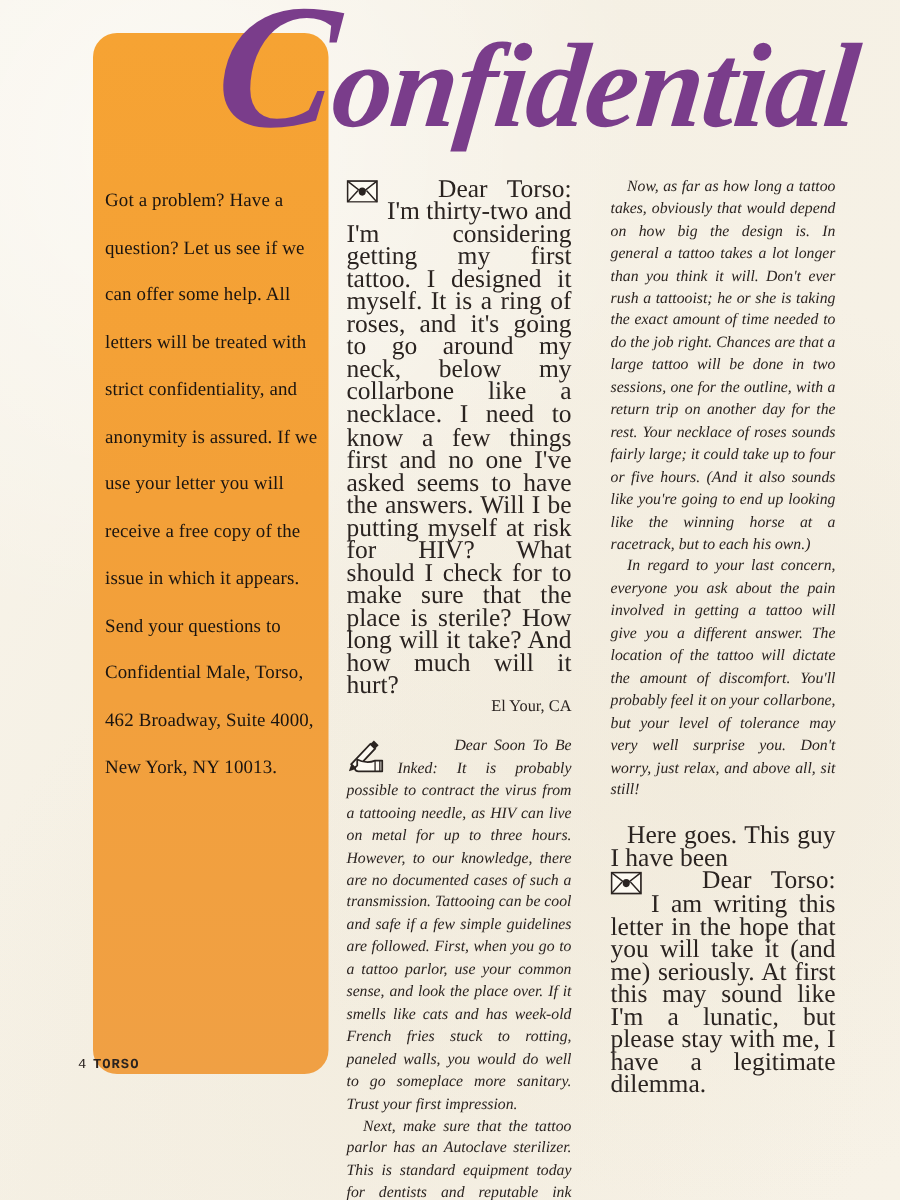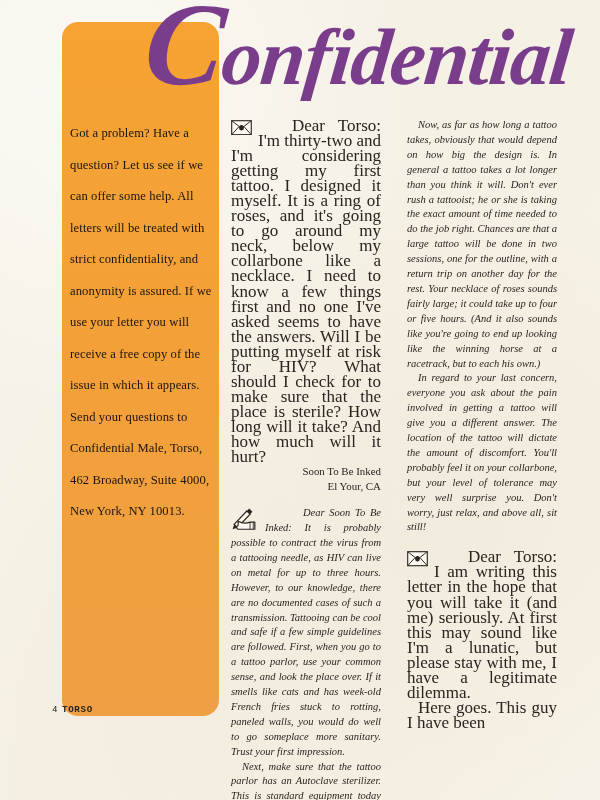--- a/index.html
+++ b/index.html
@@ -180,21 +180,20 @@
       <span class="icon-envelope">
         <svg viewBox="0 0 30 22">
           <rect x="1" y="1" width="28" height="20" fill="#fdfaf2" stroke="#2b2421" stroke-width="1.6"></rect>
           <path d="M1 1 L15 12 L29 1" fill="none" stroke="#2b2421" stroke-width="1.4"></path>
           <path d="M1 21 L11 10 M29 21 L19 10" fill="none" stroke="#2b2421" stroke-width="1.4"></path>
           <ellipse cx="15" cy="11" rx="3.4" ry="3.9" fill="#2b2421"></ellipse>
         </svg>
       </span>
       <span class="lead-indent"></span><span>Dear Torso: I'm thirty-two and I'm considering getting my first tattoo. I designed it myself. It is a ring of roses, and it's going to go around my neck, below my collarbone like a necklace. I need to know a few things first and no one I've asked seems to have the answers. Will I be putting myself at risk for HIV? What should I check for to make sure that the place is sterile? How long will it take? And how much will it hurt?</span>
     </p>
-    <p class="sig">Soon To Be Inked</p>
     <p class="sig">El Your, CA</p>
 
     <div class="spacer-reply"></div>
 
     <p class="reply">
       <span class="icon-hand">
         <svg viewBox="0 0 34 30">
           <path d="M4 22 L20 5 L24 9 L8 26 Z" fill="#fdfaf2" stroke="#2b2421" stroke-width="1.5"></path>
           <path d="M20 5 L23 2 L27 6 L24 9 Z" fill="#2b2421"></path>
           <path d="M4 22 L2 28 L8 26 Z" fill="#2b2421"></path>
@@ -214,31 +213,31 @@
     <p class="reply">
       <span class="para-indent"></span><span>Now, as far as how long a tattoo takes, obviously that would depend on how big the design is. In general a tattoo takes a lot longer than you think it will. Don't ever rush a tattooist; he or she is taking the exact amount of time needed to do the job right. Chances are that a large tattoo will be done in two sessions, one for the outline, with a return trip on another day for the rest. Your necklace of roses sounds fairly large; it could take up to four or five hours. (And it also sounds like you're going to end up looking like the winning horse at a racetrack, but to each his own.)</span>
     </p>
     <p class="reply">
       <span class="para-indent"></span><span>In regard to your last concern, everyone you ask about the pain involved in getting a tattoo will give you a different answer. The location of the tattoo will dictate the amount of discomfort. You'll probably feel it on your collarbone, but your level of tolerance may very well surprise you. Don't worry, just relax, and above all, sit still!</span>
     </p>
 
     <div class="spacer-letter"></div>
 
     <p class="letter">
+      <span class="para-indent"></span><span>Here goes. This guy I have been</span>
+    </p>
+    <p class="letter">
       <span class="icon-envelope">
         <svg viewBox="0 0 30 22">
           <rect x="1" y="1" width="28" height="20" fill="#fdfaf2" stroke="#2b2421" stroke-width="1.6"></rect>
           <path d="M1 1 L15 12 L29 1" fill="none" stroke="#2b2421" stroke-width="1.4"></path>
           <path d="M1 21 L11 10 M29 21 L19 10" fill="none" stroke="#2b2421" stroke-width="1.4"></path>
           <ellipse cx="15" cy="11" rx="3.4" ry="3.9" fill="#2b2421"></ellipse>
         </svg>
       </span>
       <span class="lead-indent"></span><span>Dear Torso: I am writing this letter in the hope that you will take it (and me) seriously. At first this may sound like I'm a lunatic, but please stay with me, I have a legitimate dilemma.</span>
     </p>
-    <p class="letter">
-      <span class="para-indent"></span><span>Here goes. This guy I have been</span>
-    </p>
   </div>
 
   <div class="footer">
     <span class="folio">4</span><span class="pub">TORSO</span>
   </div>
 </div>
 
 </body></html>

